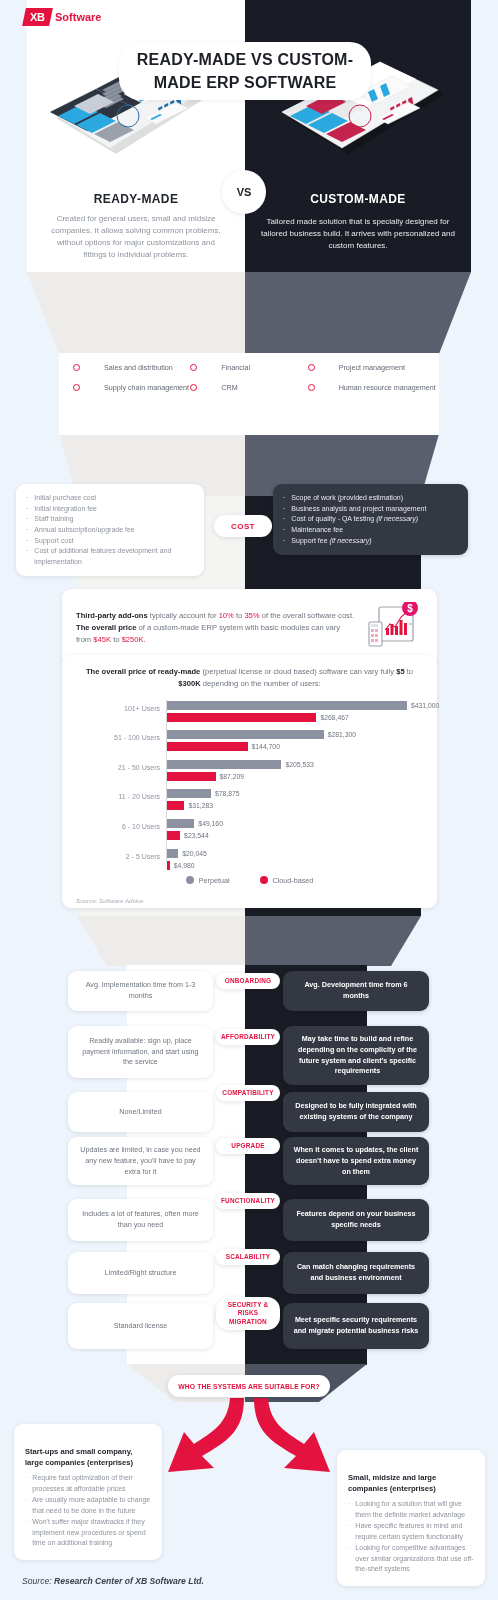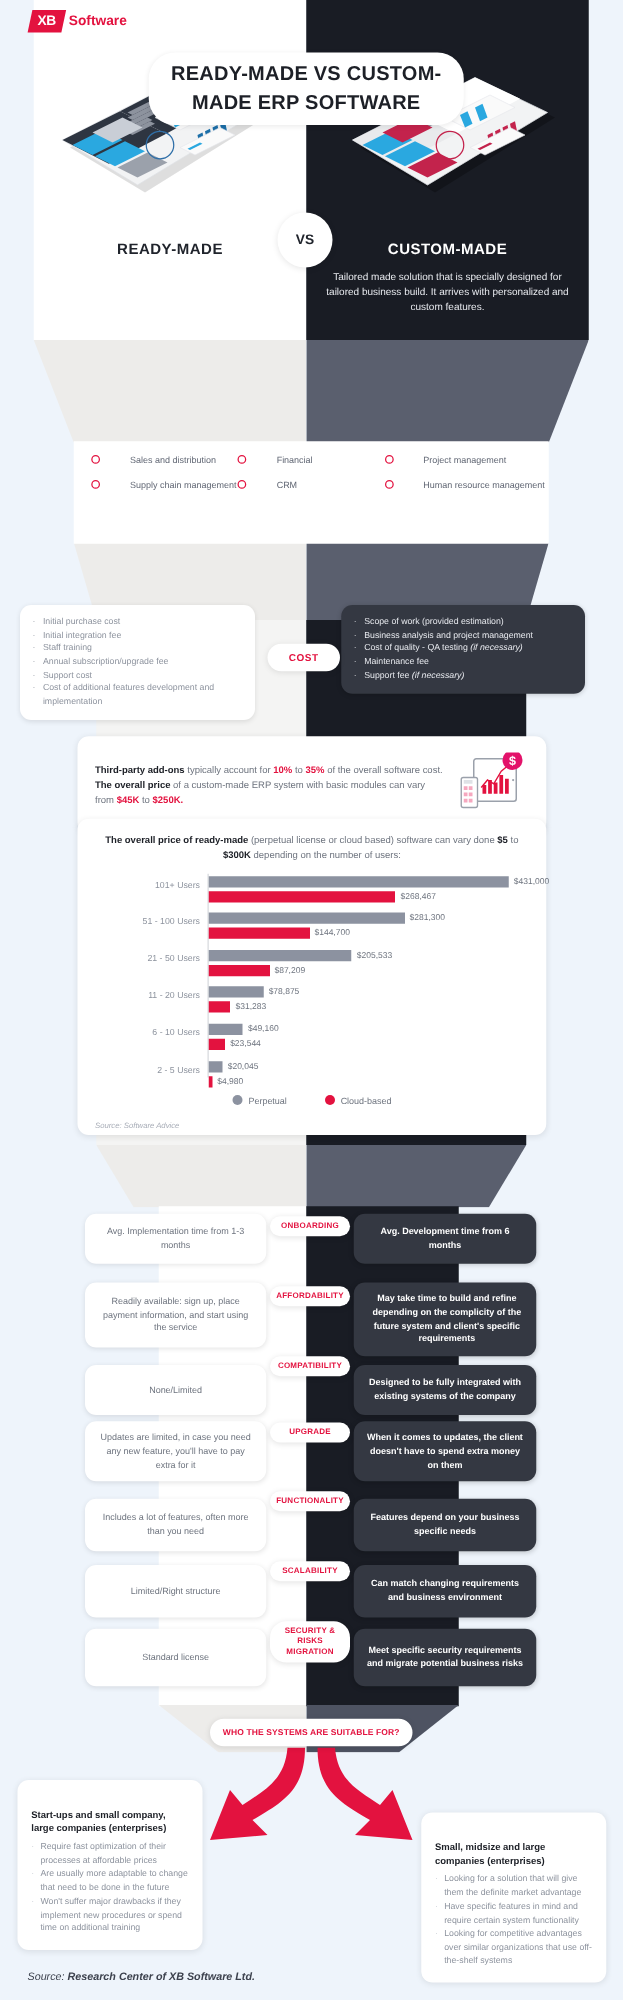--- a/index.html
+++ b/index.html
@@ -101,21 +101,21 @@
   }
 
   
   .addon-card {
     position:absolute; left:62px; top:589px; width:375px; background:#fff;
     border-radius:9px; padding:13px 14px; z-index:20; box-shadow:0 1px 5px rgba(0,0,0,0.09);
     display:flex; gap:8px; align-items:center;
   }
   .addon-text { font-size:7.6px; line-height:1.6; color:#6e747f; flex:1; }
   .addon-text b { color:#1d2027; }
-  .addon-text .hl { color:#e3123f; font-weight:bold; }
+  .addon-text .hl { color:#e3123f; font-weight:normal; }
   .addon-icon { width:58px; height:52px; flex:none; position:relative; }
 
   
   .chart-card {
     position:absolute; left:62px; top:655px; width:375px; height:253px; background:#fff;
     border-radius:9px; z-index:20; box-shadow:0 1px 5px rgba(0,0,0,0.09); padding:11px 14px 8px 14px;
   }
   .chart-head { font-size:7.6px; line-height:1.55; color:#6e747f; text-align:center; }
   .chart-head b { color:#1d2027; }
   .chart-body { position:relative; margin-top:9px; height:175px; }
@@ -272,20 +272,21 @@
       </g>
       <polygon points="108,52 140,36 152,42 120,58" fill="#fafafa" stroke="#e3e6ea" stroke-width="0.5"></polygon>
       <polygon points="114,53 124,48 126,49 116,54" fill="#c3234c"></polygon>
     </g>
   </svg>
 
   <div class="vs-circle">VS</div>
 
   <div class="hero-h2 left">READY-MADE</div>
   <div class="hero-h2 right">CUSTOM-MADE</div>
+  <div class="hero-p left">Created for general users, small and midsize companies. It allows solving common problems, without options for major customizations and fittings to individual problems.</div>
   <div class="hero-p right">Tailored made solution that is specially designed for tailored business build. It arrives with personalized and custom features.</div>
 
   <div class="funnel1-l"></div>
   <div class="funnel1-r"></div>
 
   <div class="modules">
     <div class="modules-grid">
       <div class="module-item">
           <span class="module-dot"></span>
           <span class="module-label">Sales and distribution</span>
@@ -392,21 +393,21 @@
         <rect x="6" y="37" width="3" height="3"></rect>
           <rect x="10" y="37" width="3" height="3"></rect>
       </g>
       <rect x="6" y="22" width="7" height="3" fill="#dfe2e6"></rect>
       <circle cx="45" cy="6" r="8" fill="#e3126a"></circle>
       <text x="45" y="10" font-size="10" font-weight="bold" fill="#fff" text-anchor="middle" font-family="Liberation Sans, sans-serif">$</text>
     </svg>
   </div>
 
   <div class="chart-card">
-    <div class="chart-head" id="chart-title"><b>The overall price of ready-made</b><span> (perpetual license or cloud based) software can vary done </span><b>$5</b><span> to </span><b>$300K</b><span> depending on the number of users:</span></div>
+    <div class="chart-head" id="chart-title"><b>The overall price of ready-made</b><span> (perpetual license or cloud based) software can vary fully </span><b>$5</b><span> to </span><b>$300K</b><span> depending on the number of users:</span></div>
     <div class="chart-body">
       <div class="chart-axis"></div>
       <div id="bars">
           <div class="bar-group">
             <div class="bar-cat">101+ Users</div>
             <div class="bar-row p">
               <div class="bar p" style="width: 240px;"></div>
               <span class="bar-val">$431,000</span>
             </div>
             <div class="bar-row c">

